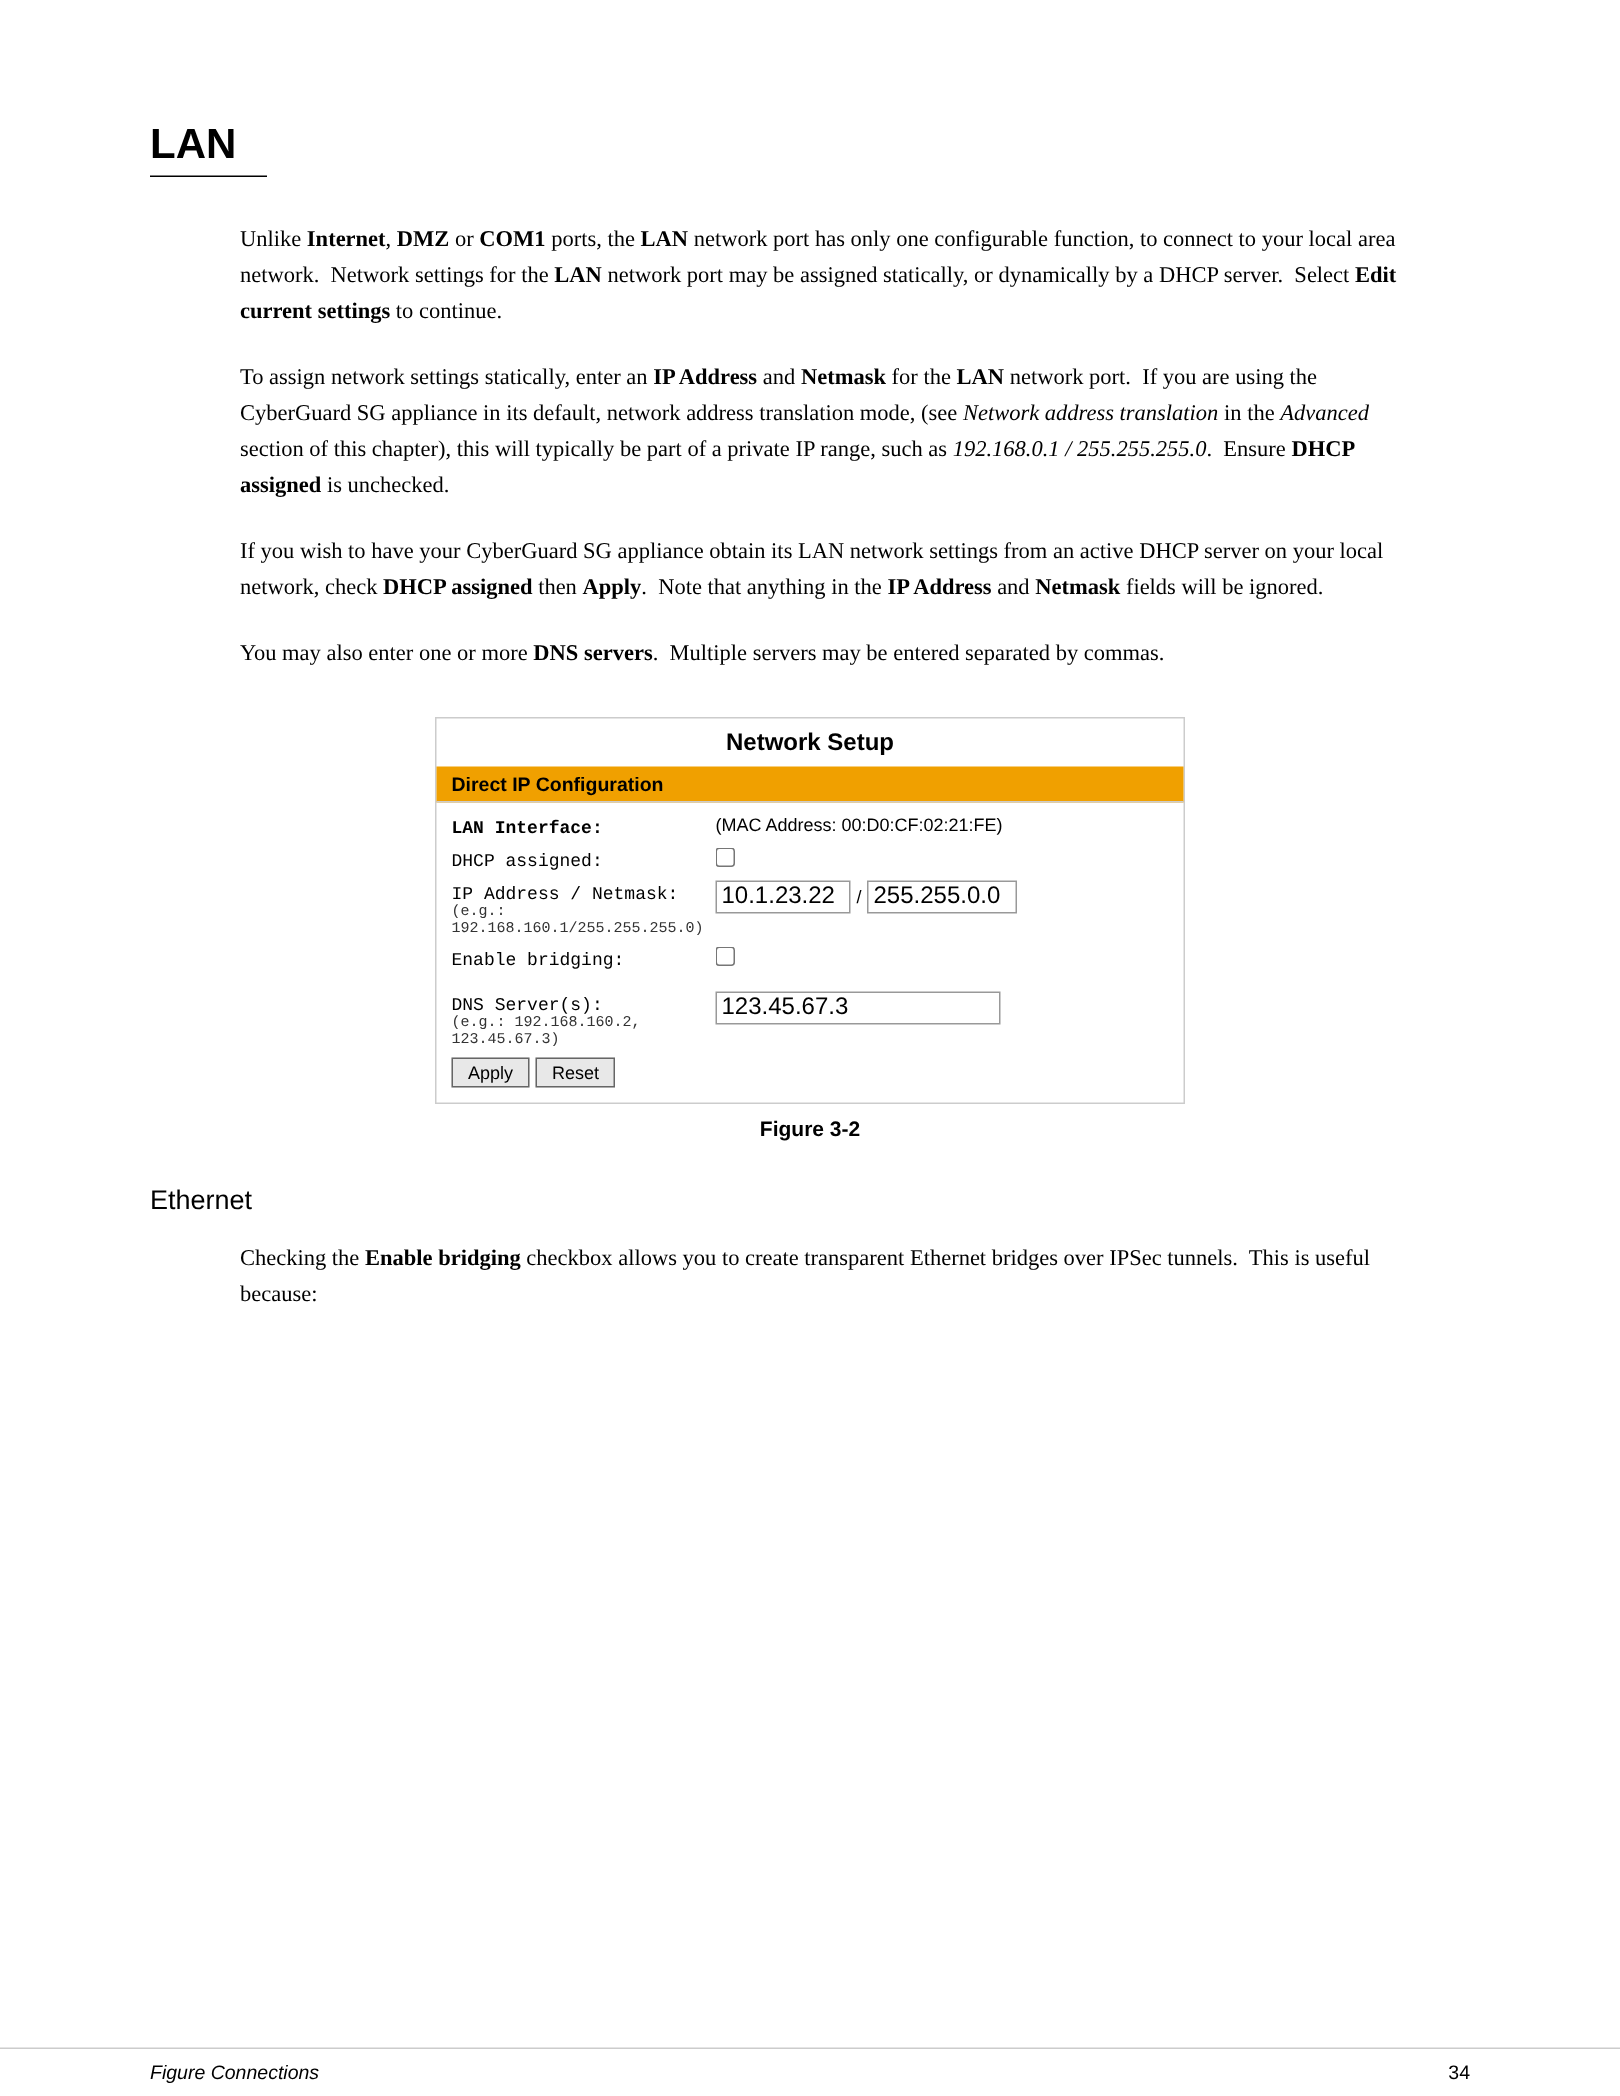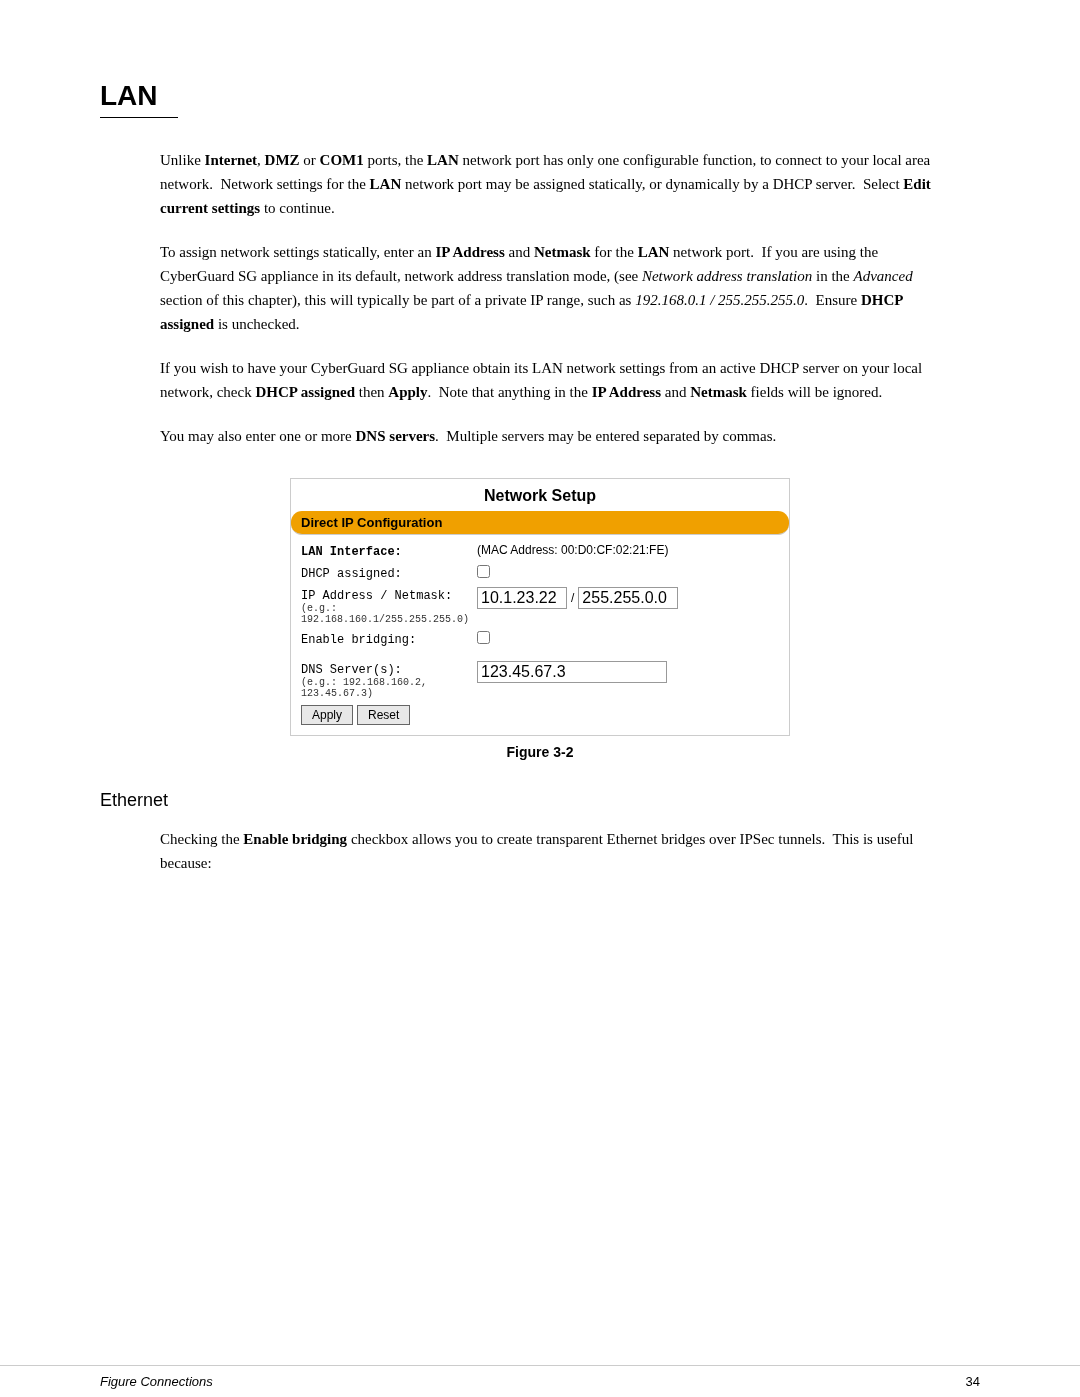--- a/index.html
+++ b/index.html
@@ -87,21 +87,20 @@
     .tab-item.inactive {
       text-decoration: underline;
       color: #00f;
     }
     .section-header {
       background: #f0a000;
       font-weight: bold;
       padding: 4px 10px;
       font-size: 13px;
       border-bottom: 1px solid #ccc;
-      border-radius: 11px;
     }
     .form-body {
       padding: 8px 10px 10px 10px;
     }
     .form-row {
       display: flex;
       flex-direction: row;
       align-items: flex-start;
       margin-bottom: 6px;
     }

